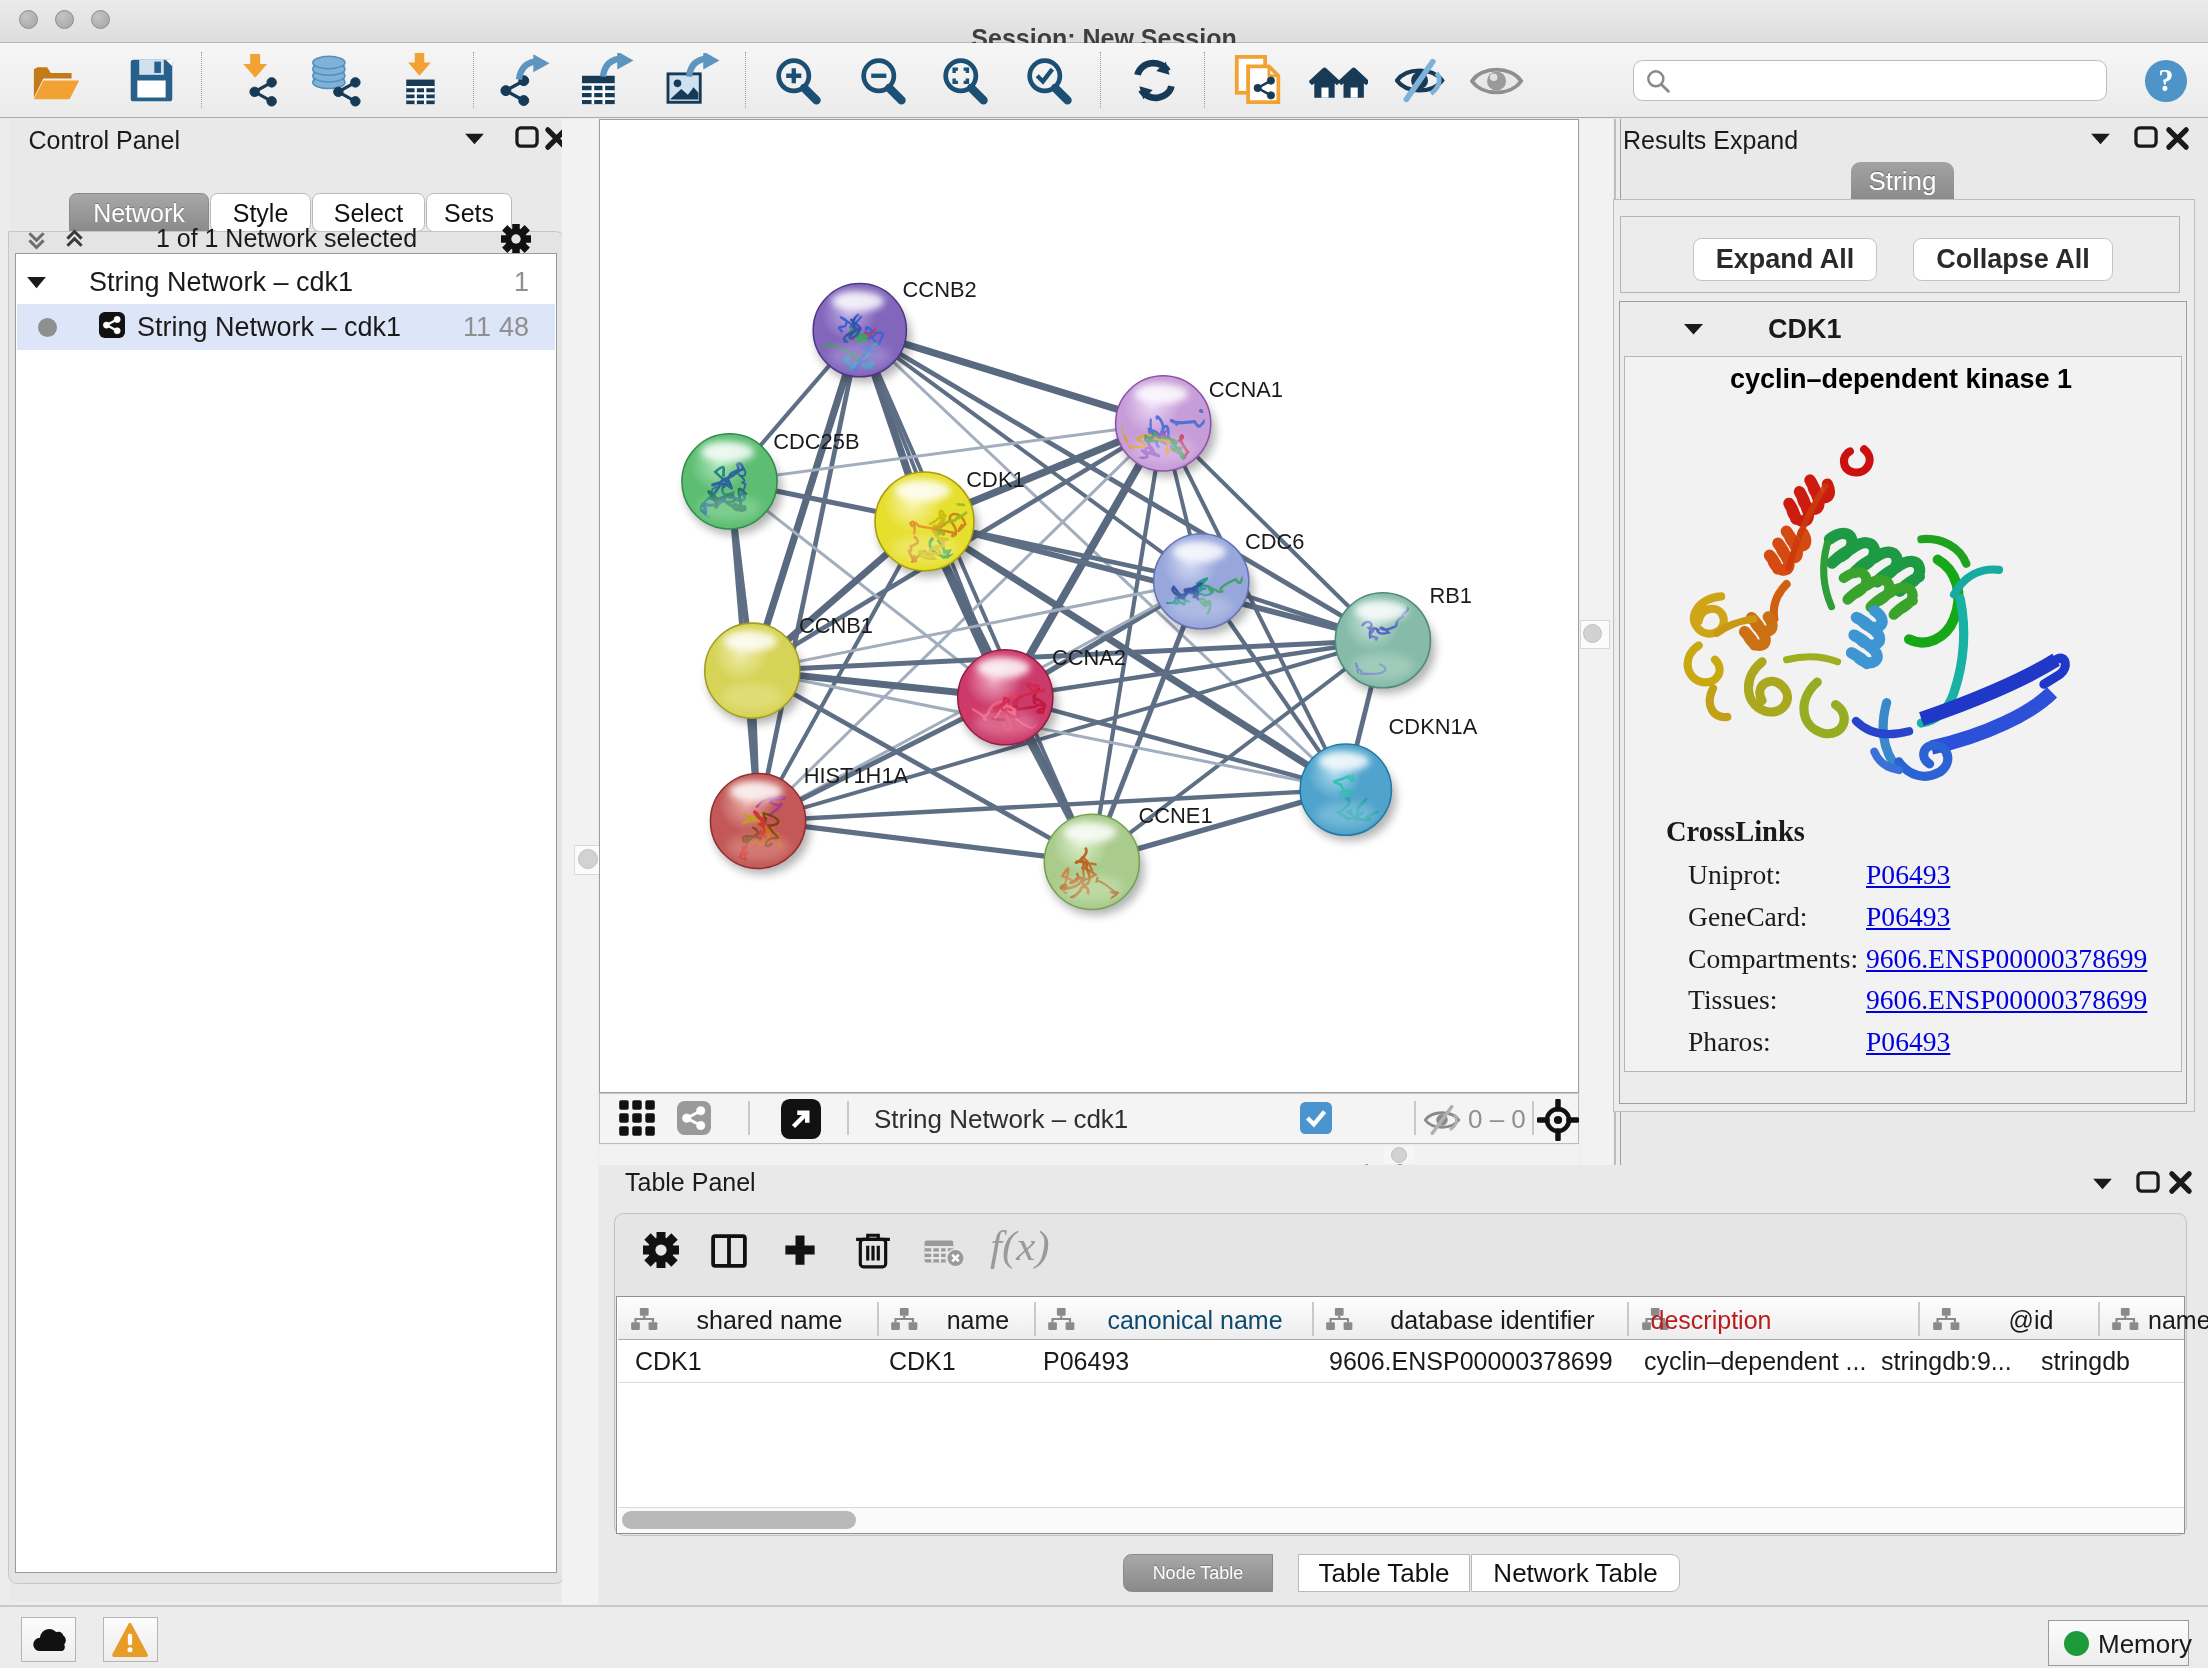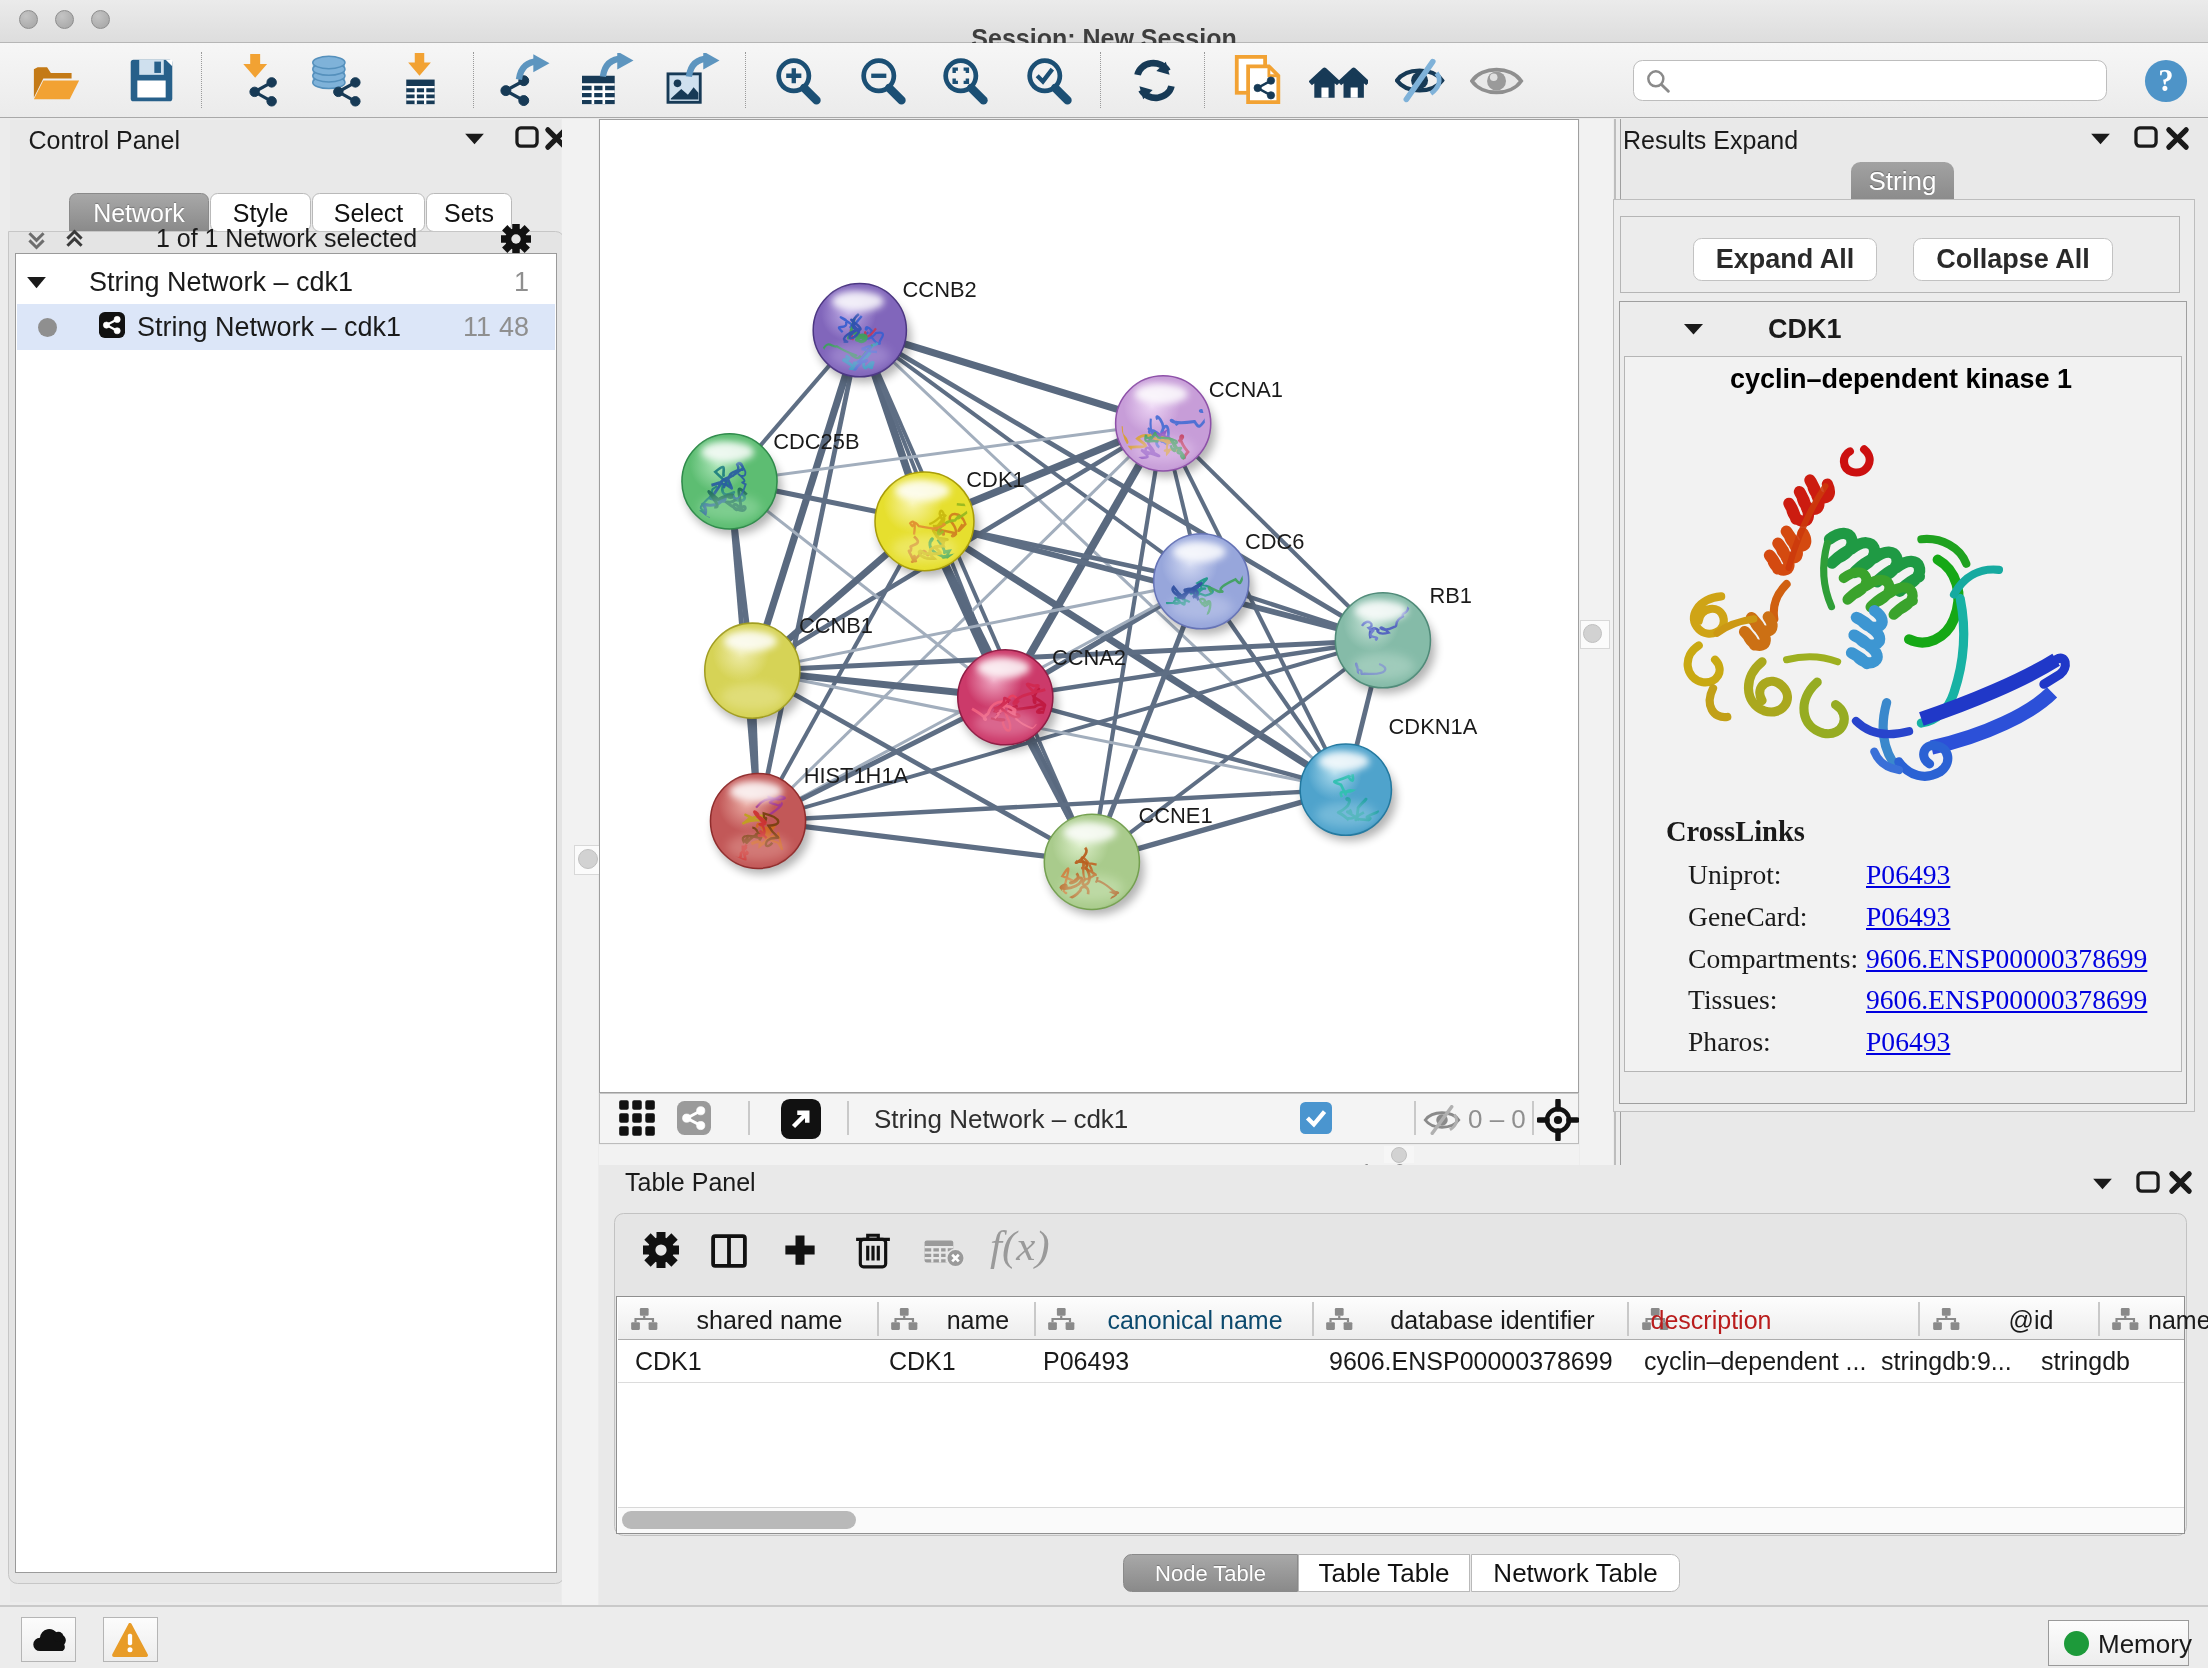--- a/index.html
+++ b/index.html
@@ -902,21 +902,21 @@
 <div class="tx" style="left:635px;top:1347px;width:295px;height:28.5px;font-size:25px;color:#1a1a1a;">CDK1</div>
 <div class="tx" style="left:889px;top:1347px;width:295px;height:28.5px;font-size:25px;color:#1a1a1a;">CDK1</div>
 <div class="tx" style="left:1043px;top:1347px;width:295px;height:28.5px;font-size:25px;color:#1a1a1a;">P06493</div>
 <div class="tx" style="left:1329px;top:1347px;width:295px;height:28.5px;font-size:25px;color:#1a1a1a;">9606.ENSP00000378699</div>
 <div class="tx" style="left:1644px;top:1347px;width:295px;height:28.5px;font-size:25px;color:#1a1a1a;">cyclin–dependent ...</div>
 <div class="tx" style="left:1881px;top:1347px;width:295px;height:28.5px;font-size:25px;color:#1a1a1a;">stringdb:9...</div>
 <div class="tx" style="left:2041px;top:1347px;width:295px;height:28.5px;font-size:25px;color:#1a1a1a;">stringdb</div>
 <div style="left:618px;top:1382px;width:1566px;height:1px;background:#dcdcdc;"></div>
 <div style="left:618px;top:1507px;width:1566px;height:26px;background:#fafafa;border-top:1px solid #d8d8d8;"></div>
 <div style="left:622px;top:1511px;width:234px;height:18px;background:#b9b9b9;border-radius:9.5px;"></div>
-<div class="tab tabsel tx" style="left:1123px;top:1554px;width:175px;height:38px;font-size:22px;line-height:37px;border-radius:8.6px 0 0 8.6px;">Node Table</div>
+<div class="tab tabsel tx" style="left:1123px;top:1554px;width:150px;height:38px;font-size:18px;line-height:37px;border-radius:8.6px 0 0 8.6px;">Node Table</div>
 <div class="tab" style="left:1298px;top:1554px;width:172px;height:38px;font-size:26px;line-height:37px;border-radius:0;">Table Table</div>
 <div class="tab" style="left:1471px;top:1554px;width:209px;height:38px;font-size:26px;line-height:37px;border-radius:0 8.6px 8.6px 0;">Network Table</div>
 <div style="left:0px;top:1605px;width:2208px;height:1.9px;background:#c9c9c9;"></div>
 <div style="left:0px;top:1607px;width:2208px;height:61px;background:#ececec;"></div>
 <div style="left:21px;top:1617px;width:55px;height:45px;background:linear-gradient(#fcfcfc,#ededed);border:1px solid #b5b5b5;"></div>
 <div style="left:29.5px;top:1626px;width:40px;height:28.5px;">
     <svg width="40" height="27.6" viewBox="0 0 46 33">
       <path d="M11 30 A8 8 0 0 1 11 14 A11 11 0 0 1 32 10 A7.5 7.5 0 0 1 40 22 A6.5 6.5 0 0 1 38 30 Z" fill="#111"></path>
 <circle cx="33" cy="13" r="6" fill="#111"></circle>
     </svg>

